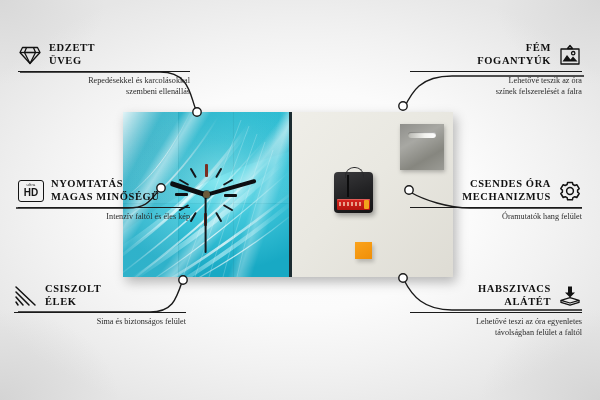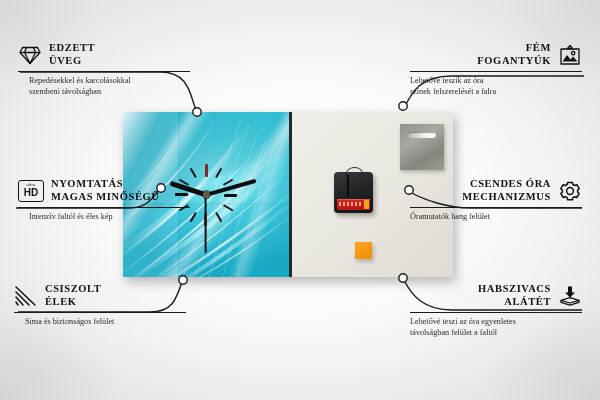--- a/index.html
+++ b/index.html
@@ -109,24 +109,24 @@
   .feature{position:absolute;z-index:5;width:172px;}
   .feature .head{display:flex;align-items:center;gap:7px;}
   .feature .ttl{
     font-size:10.5px;letter-spacing:.6px;line-height:12.5px;color:#101010;font-weight:bold;
     text-transform:uppercase;
   }
   .feature .rule{height:1px;background:#1a1a1a;margin:4px 0 4px 0;}
   .feature .sub{font-size:8.2px;line-height:10.5px;color:#2b2b2b;}
   .feature.left .head{justify-content:flex-start;}
   .feature.left .ttl{text-align:left;}
-  .feature.left .sub{text-align:left;padding-left:11px;}
+  .feature.left .sub{text-align:right;padding-left:11px;}
   .feature.right .head{justify-content:flex-end;flex-direction:row;}
   .feature.right .ttl{text-align:right;}
-  .feature.right .sub{text-align:left;}
+  .feature.right .sub{text-align:right;}
   .ico{width:24px;height:22px;flex:0 0 24px;display:block;}
 
   .hd-badge{
     width:24px;height:20px;border:1.6px solid #141414;border-radius:3px;
     display:flex;flex-direction:column;align-items:center;justify-content:center;line-height:1;
   }
   .hd-badge .u{font-size:4px;letter-spacing:.2px;color:#141414;font-family:"Liberation Sans",sans-serif;}
   .hd-badge .h{font-size:10px;font-weight:bold;color:#141414;font-family:"Liberation Sans",sans-serif;margin-top:.5px;}
 </style>
 </head>
@@ -273,21 +273,21 @@
           <path d="M6.5,8.5 H17.5"></path>
         </g>
       </svg>
       <div>
         <div class="ttl">EDZETT</div>
         <div class="ttl">ÜVEG</div>
       </div>
     </div>
     <div class="rule"></div>
     <div class="sub">Repedésekkel és karcolásokkal</div>
-    <div class="sub">szembeni távolságban</div>
+    <div class="sub">szembeni ellenállás</div>
   </div>
 
   <div class="feature left" style="left:18px;top:178px;">
     <div class="head">
       <div class="ico hd-badge">
         <span class="u">ultra</span>
         <span class="h">HD</span>
       </div>
       <div>
         <div class="ttl">NYOMTATÁS</div>

